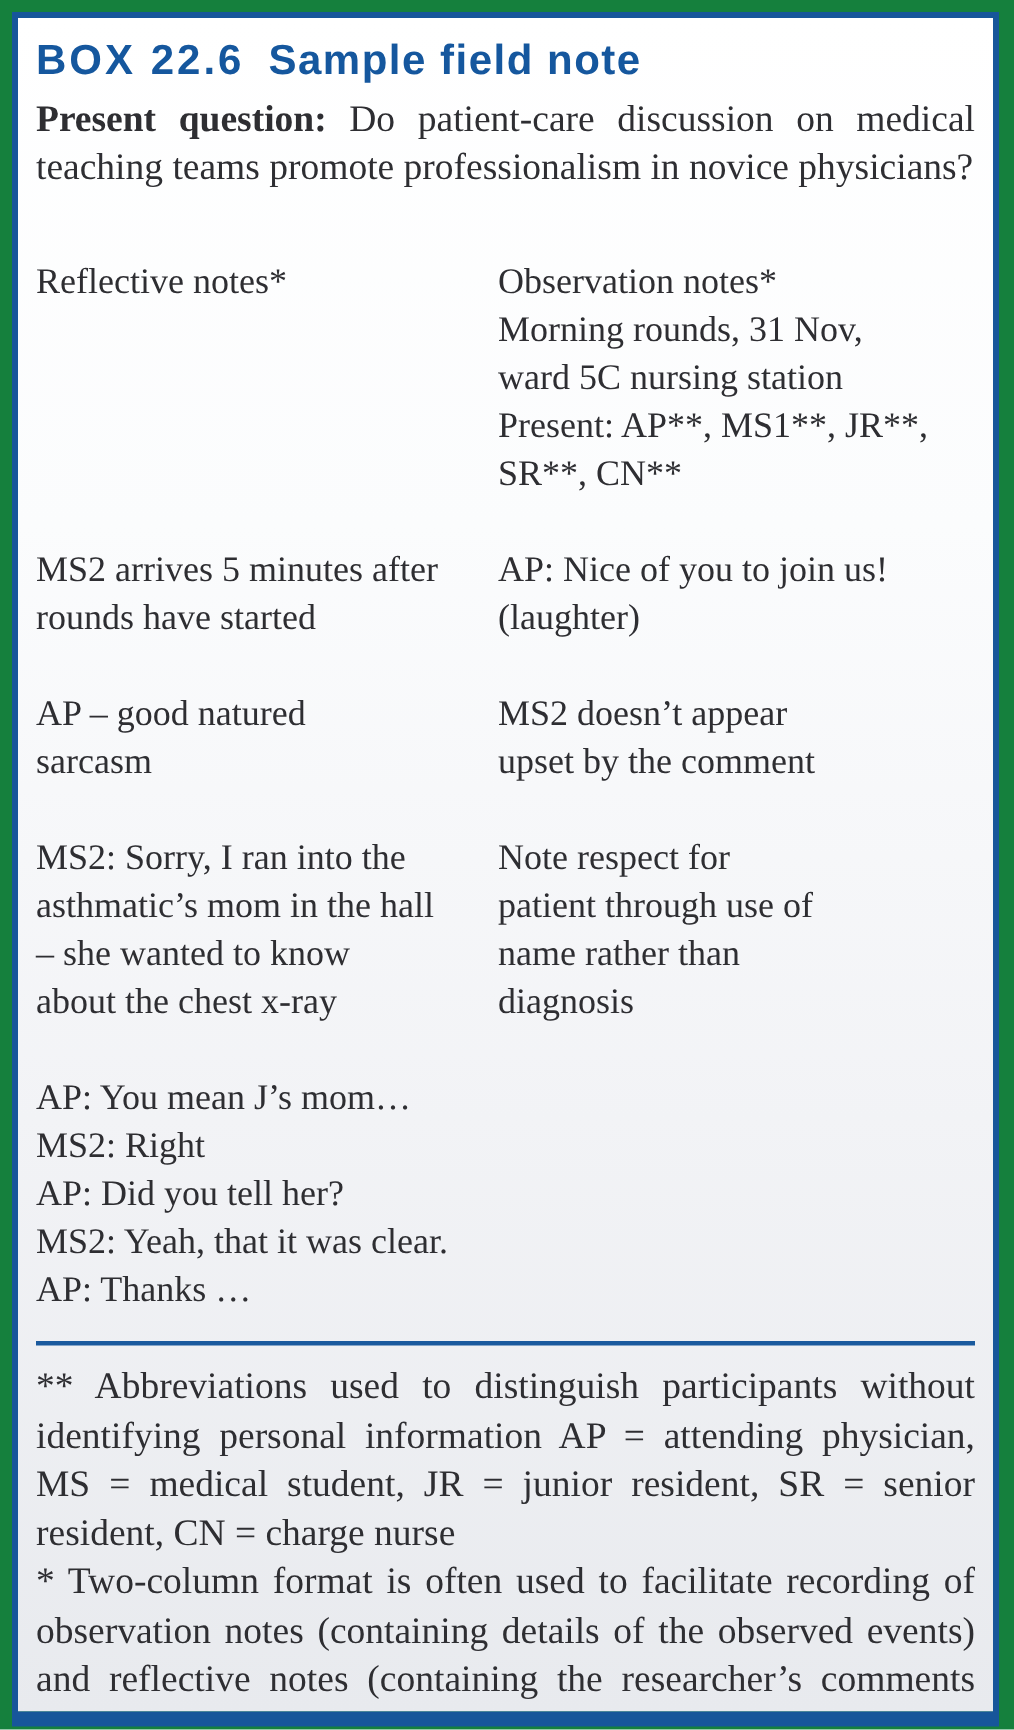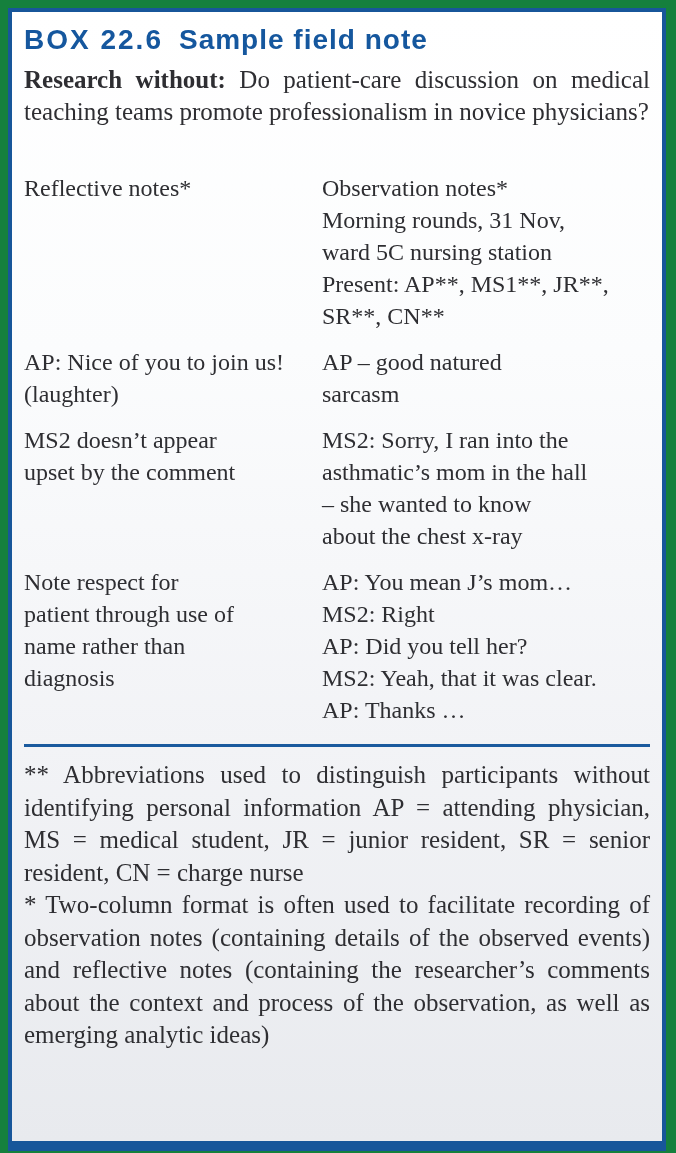--- a/index.html
+++ b/index.html
@@ -53,20 +53,21 @@
   }
   .note-table {
     margin-top: 44px;
     display: grid;
     grid-template-columns: 290px 1fr;
     column-gap: 8px;
     row-gap: 0;
     font-size: 24px;
     line-height: 32px;
     color: #2e2e32;
+    gap: 18px;
   }
   .note-cell {
     white-space: pre-line;
     margin: 0 0 14px 0;
   }
   .footnote-divider {
     border: none;
     border-top: 3px solid #1a5a9e;
     margin: 4px 0 12px 0;
   }
@@ -84,33 +85,35 @@
 <body>
 
 <div class="page">
   <div class="box">
 
     <div class="box-title">
       <span class="title-label">BOX 22.6</span><span class="title-text">Sample field note</span>
     </div>
 
     <p class="research-question">
-      <span class="lead">Research without:</span>
+      <span class="lead">Present question:</span>
       <span>Do patient-care discussion on medical teaching teams promote professionalism in novice physicians?</span>
     </p>
 
     <div class="note-table">
 
       <div class="note-cell">Reflective notes*</div>
       <div class="note-cell">Observation notes*
 Morning rounds, 31 Nov,
 ward 5C nursing station
 Present: AP**, MS1**, JR**,
 SR**, CN**</div>
 
+      <div class="note-cell">MS2 arrives 5 minutes after
+rounds have started</div>
 
       <div class="note-cell">AP: Nice of you to join us!
 (laughter)</div>
       <div class="note-cell">AP – good natured
 sarcasm</div>
 
       <div class="note-cell">MS2 doesn’t appear
 upset by the comment</div>
       <div class="note-cell">MS2: Sorry, I ran into the
 asthmatic’s mom in the hall

